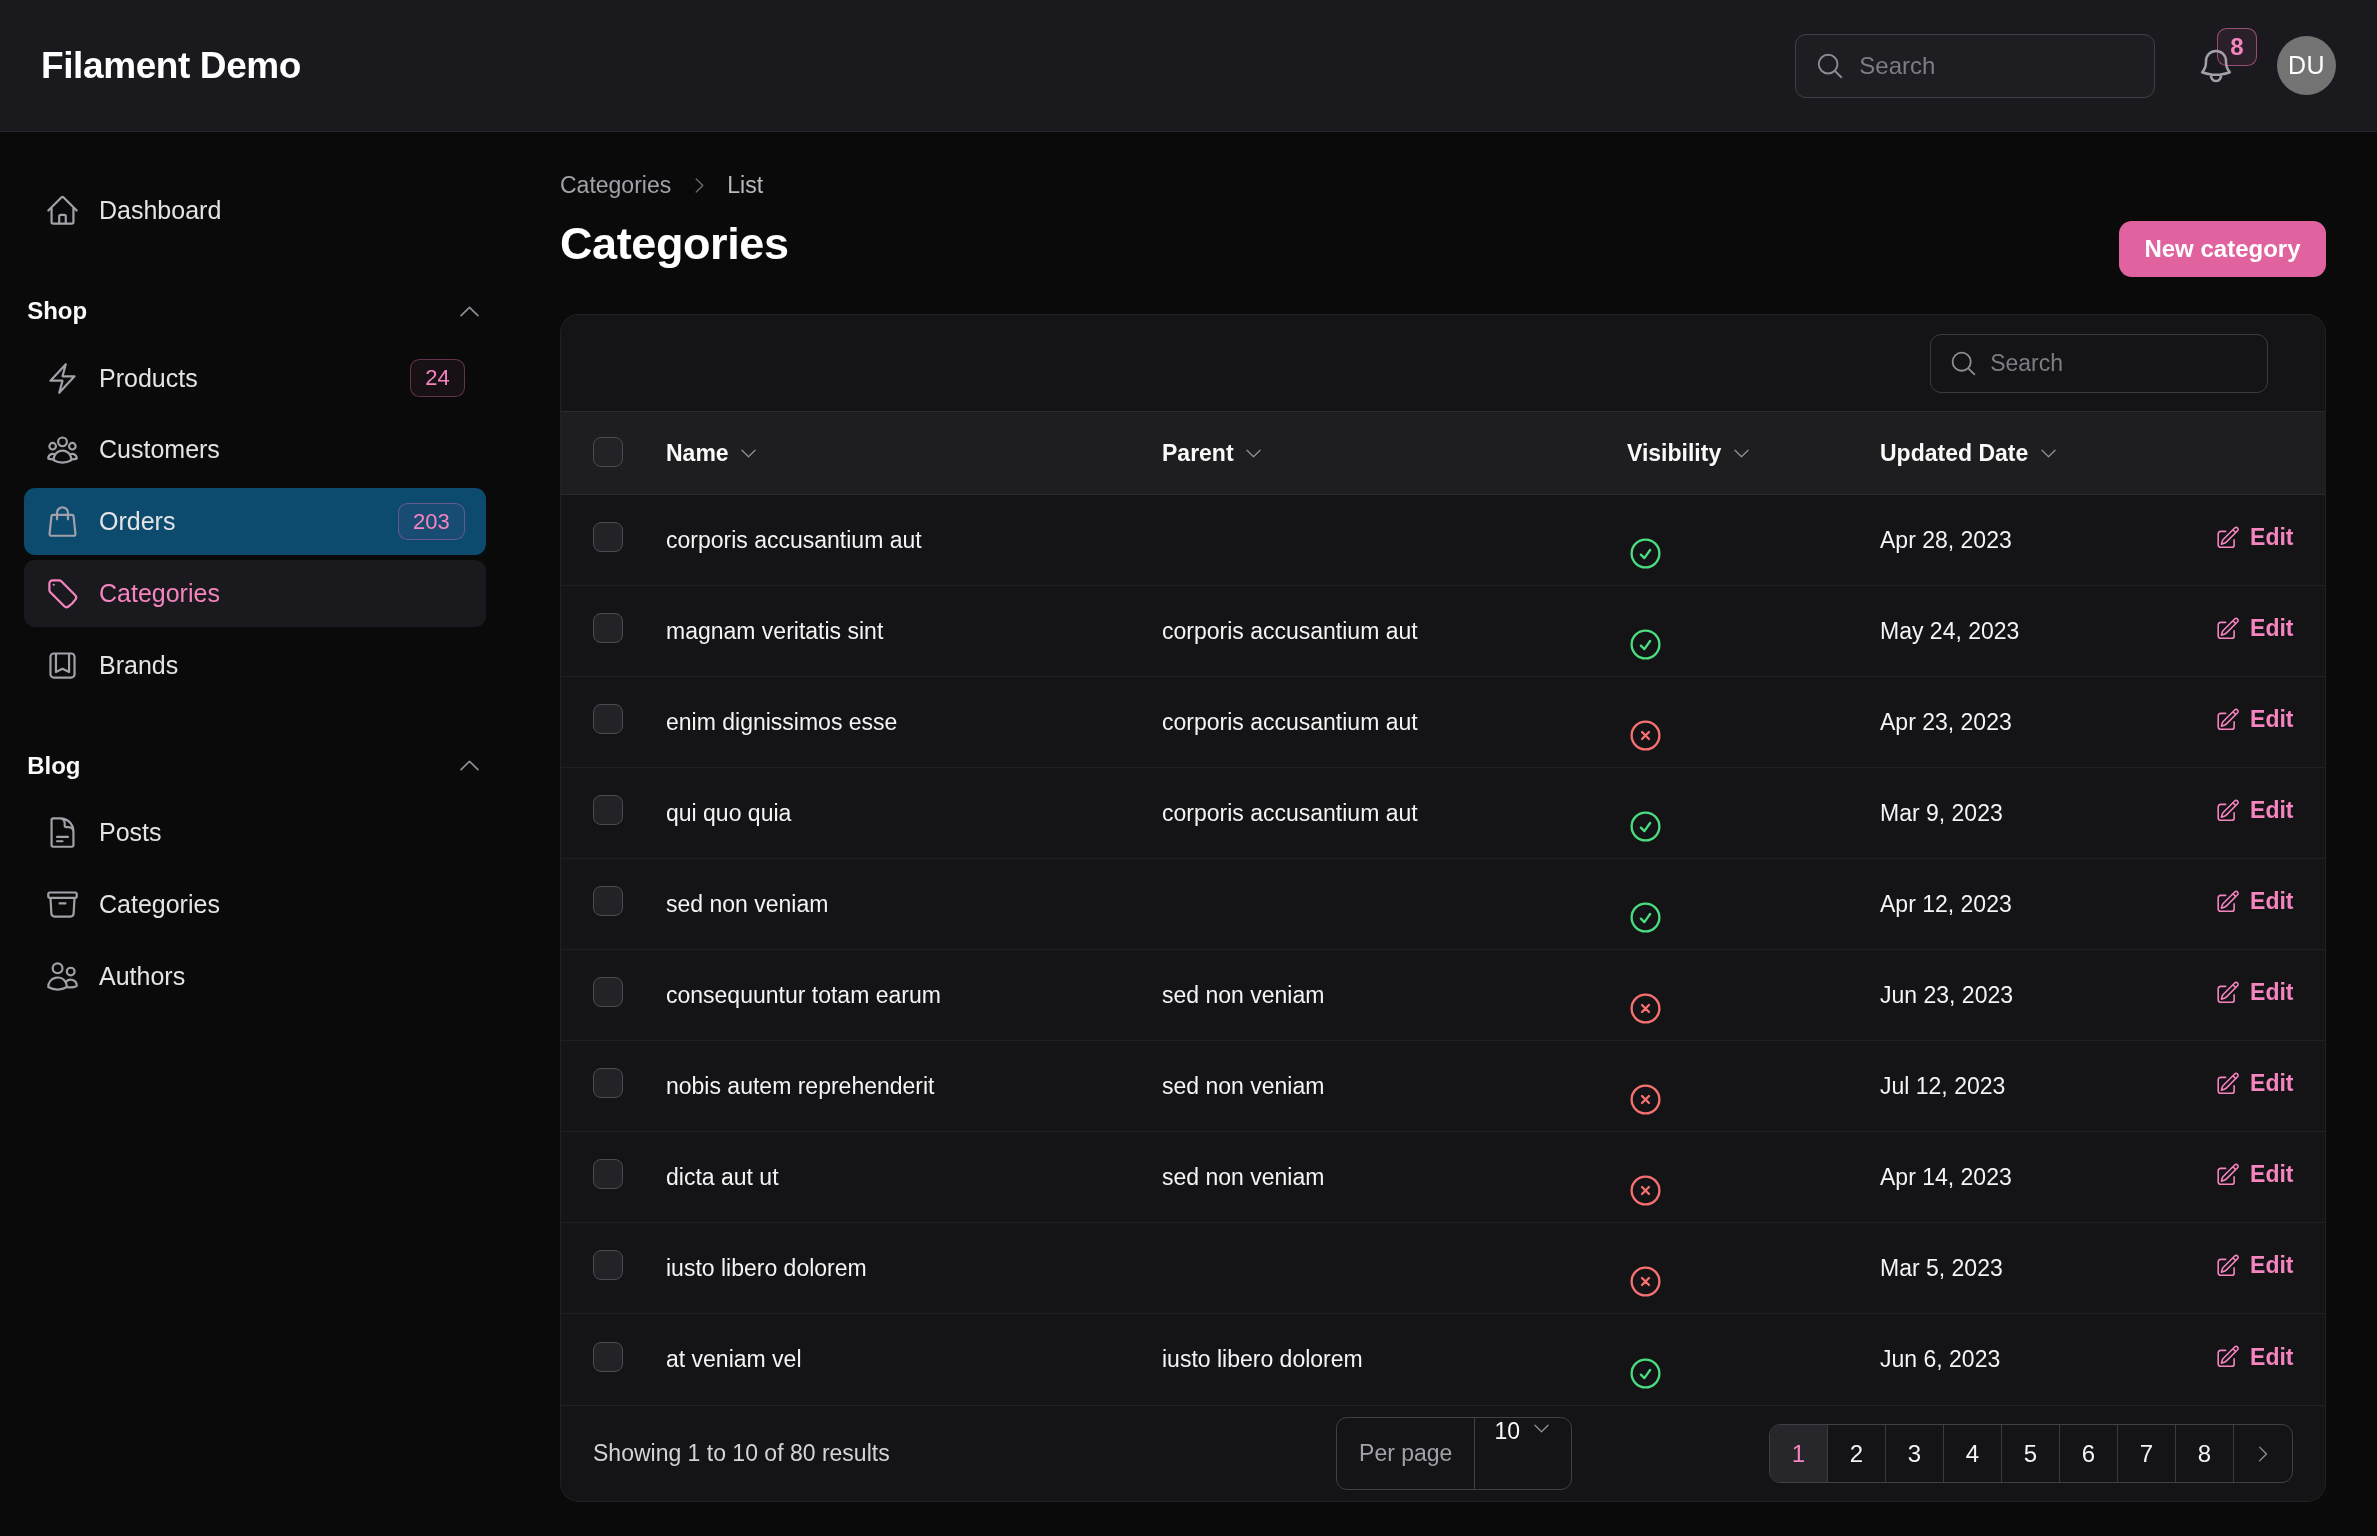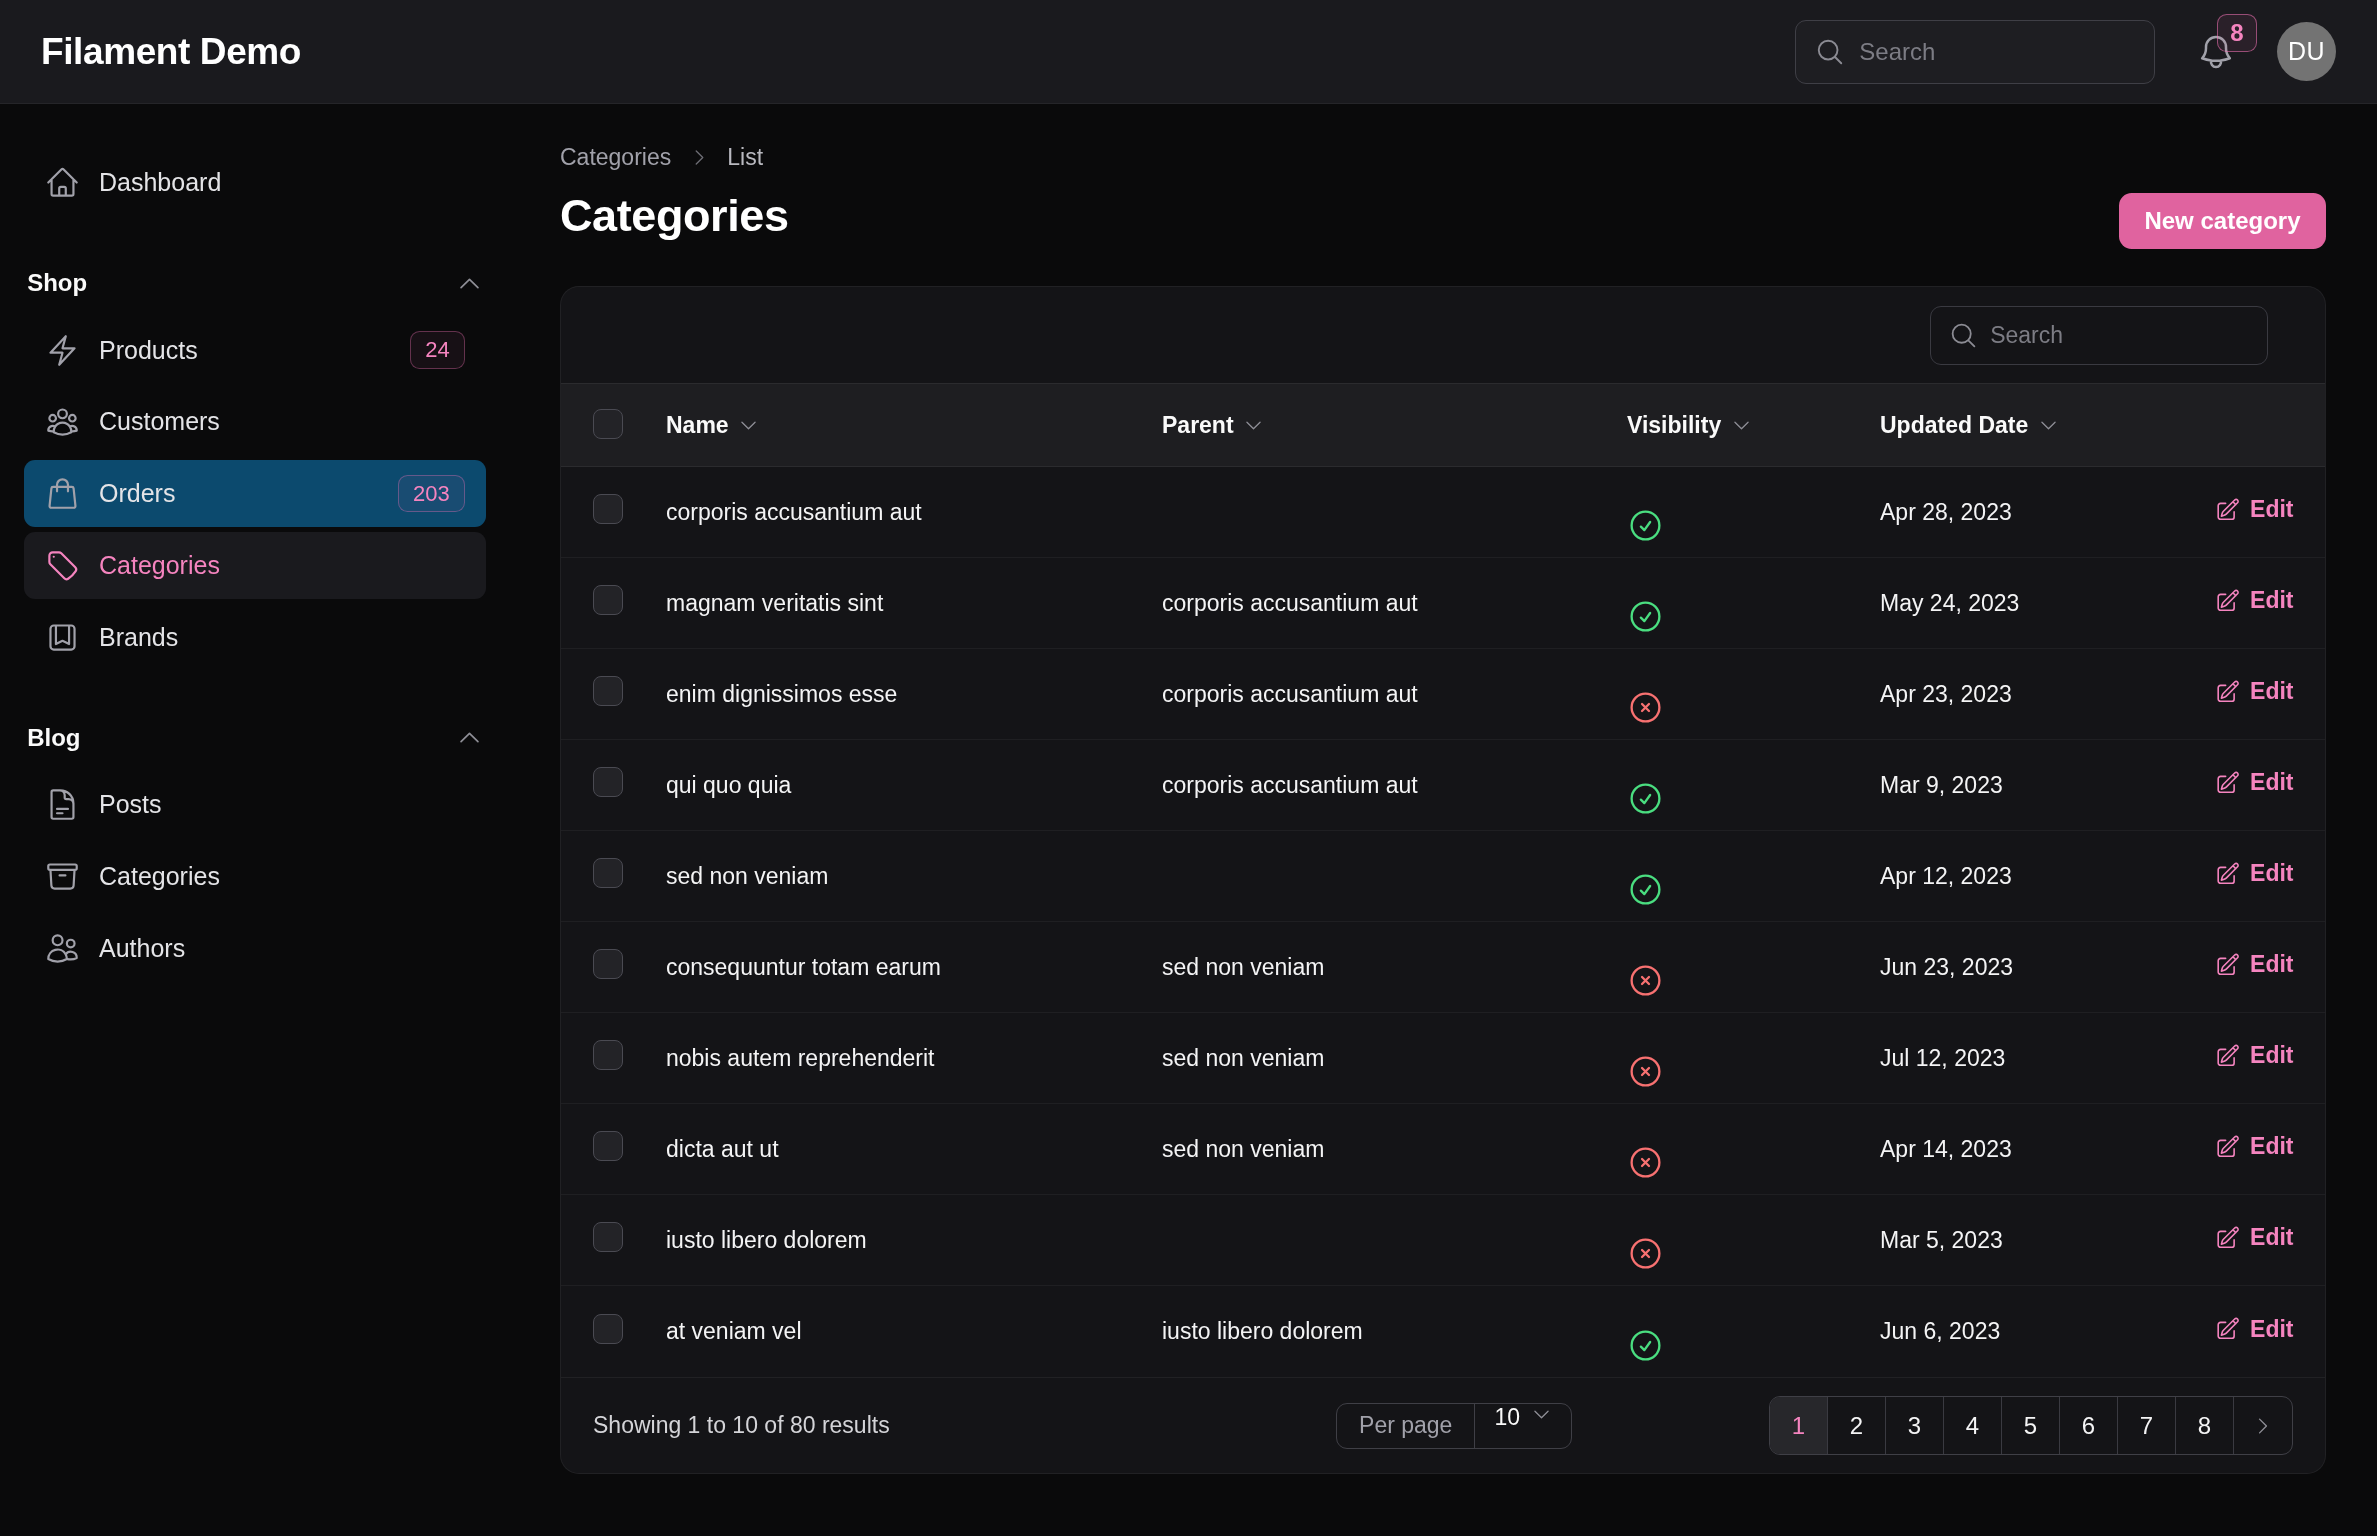--- a/index.html
+++ b/index.html
@@ -7,21 +7,21 @@
   body {
     background:#0a0a0b;
     color:#f4f4f5;
     font-family:"Liberation Sans", sans-serif;
   }
   svg { display:block; }
   .ico { stroke:currentColor; fill:none; stroke-width:1.5; stroke-linecap:round; stroke-linejoin:round; }
 
   
   .topbar {
-    height:104px; background:#1a1a1e; border-bottom:0.8px solid rgba(255,255,255,0.05);
+    height:132px; background:#1a1a1e; border-bottom:0.8px solid rgba(255,255,255,0.05);
     display:flex; align-items:center; padding:0 41px;
   }
   .brand { font-size:37px; font-weight:700; letter-spacing:-0.4px; color:#ffffff; }
   .topbar-right { margin-left:auto; display:flex; align-items:center; gap:41px; }
   .top-search {
     width:360px; height:64px; border:0.8px solid #3f3f46; border-radius:11px;
     background:rgba(255,255,255,0.02); display:flex; align-items:center; padding:0 19px; gap:14.3px;
   }
   .top-search svg { width:30px; height:30px; color:#8b8b93; }
   .top-search input {
@@ -136,21 +136,21 @@
   }
   .edit-link svg { width:25.5px; height:25.5px; }
 
   
   .card-footer {
     height:96px; display:flex; align-items:center; padding:0 32px;
     border-top:0.8px solid rgba(255,255,255,0.06);
   }
   .summary { font-size:23px; color:#d4d4d8; }
   .per-page {
-    margin-left:auto; margin-right:197px; height:46px; display:flex; align-items:stretch;
+    margin-left:auto; margin-right:197px; height:73px; display:flex; align-items:stretch;
     border:0.8px solid #3f3f46; border-radius:11px; overflow:hidden; cursor:pointer;
   }
   .per-page-label {
     display:flex; align-items:center; padding:0 22px; color:#a1a1aa; font-size:23px;
     border-right:0.8px solid #3f3f46;
   }
   .per-page-value { display:flex; align-items:flex-start; gap:11px; padding:0 19px; color:#fafafa; font-size:23px; }
   .per-page-value svg { width:21px; height:21px; color:#8e8e96; }
 
   .pages { height:59px; display:flex; align-items:stretch; border:0.8px solid #3f3f46; border-radius:11px; overflow:hidden; }

